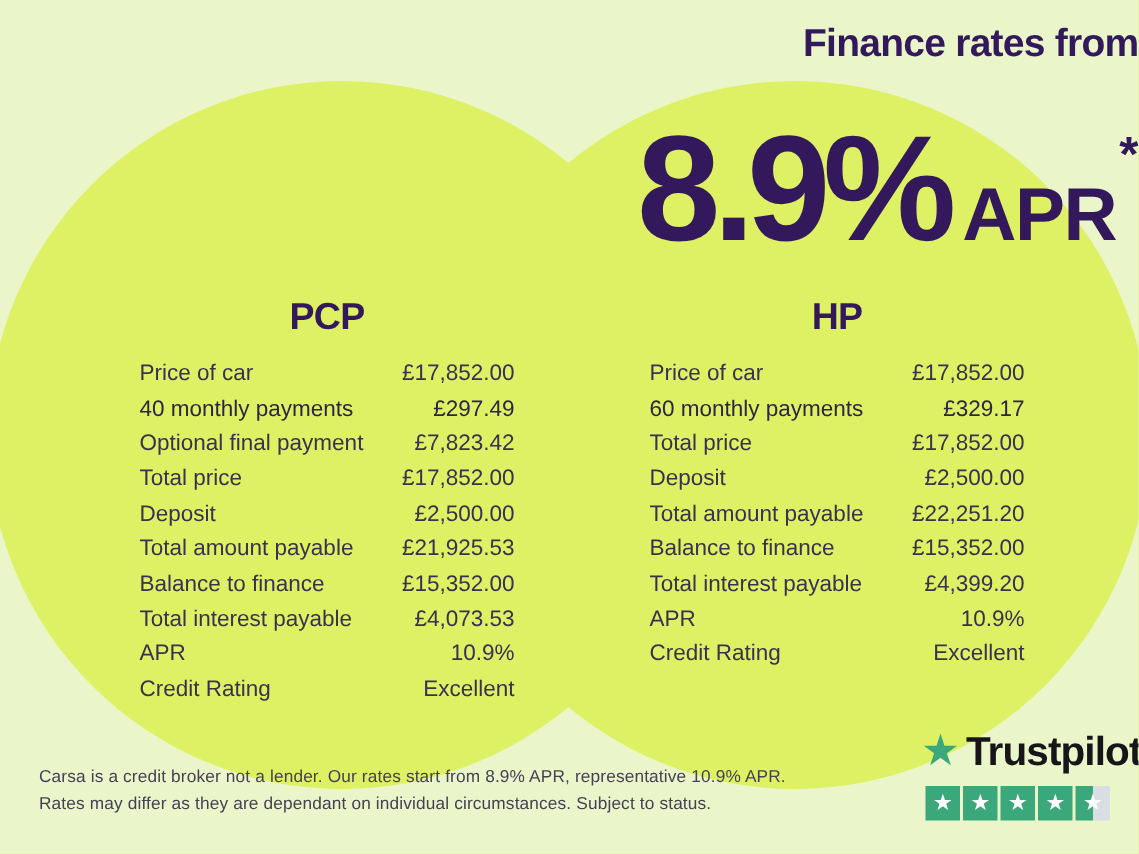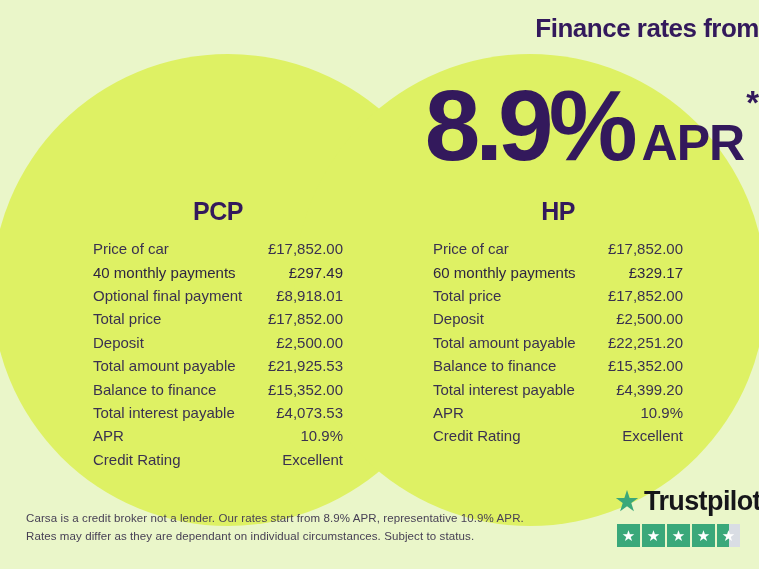--- a/index.html
+++ b/index.html
@@ -83,21 +83,21 @@
         <div class="row">
           <span class="lbl">Price of car</span>
           <span class="val">£17,852.00</span>
         </div>
         <div class="row bold">
           <span class="lbl">40 monthly payments</span>
           <span class="val">£297.49</span>
         </div>
         <div class="row">
           <span class="lbl">Optional final payment</span>
-          <span class="val">£8,918.01</span>
+          <span class="val">£7,823.42</span>
         </div>
         <div class="row">
           <span class="lbl">Total price</span>
           <span class="val">£17,852.00</span>
         </div>
         <div class="row">
           <span class="lbl">Deposit</span>
           <span class="val">£2,500.00</span>
         </div>
         <div class="row">

